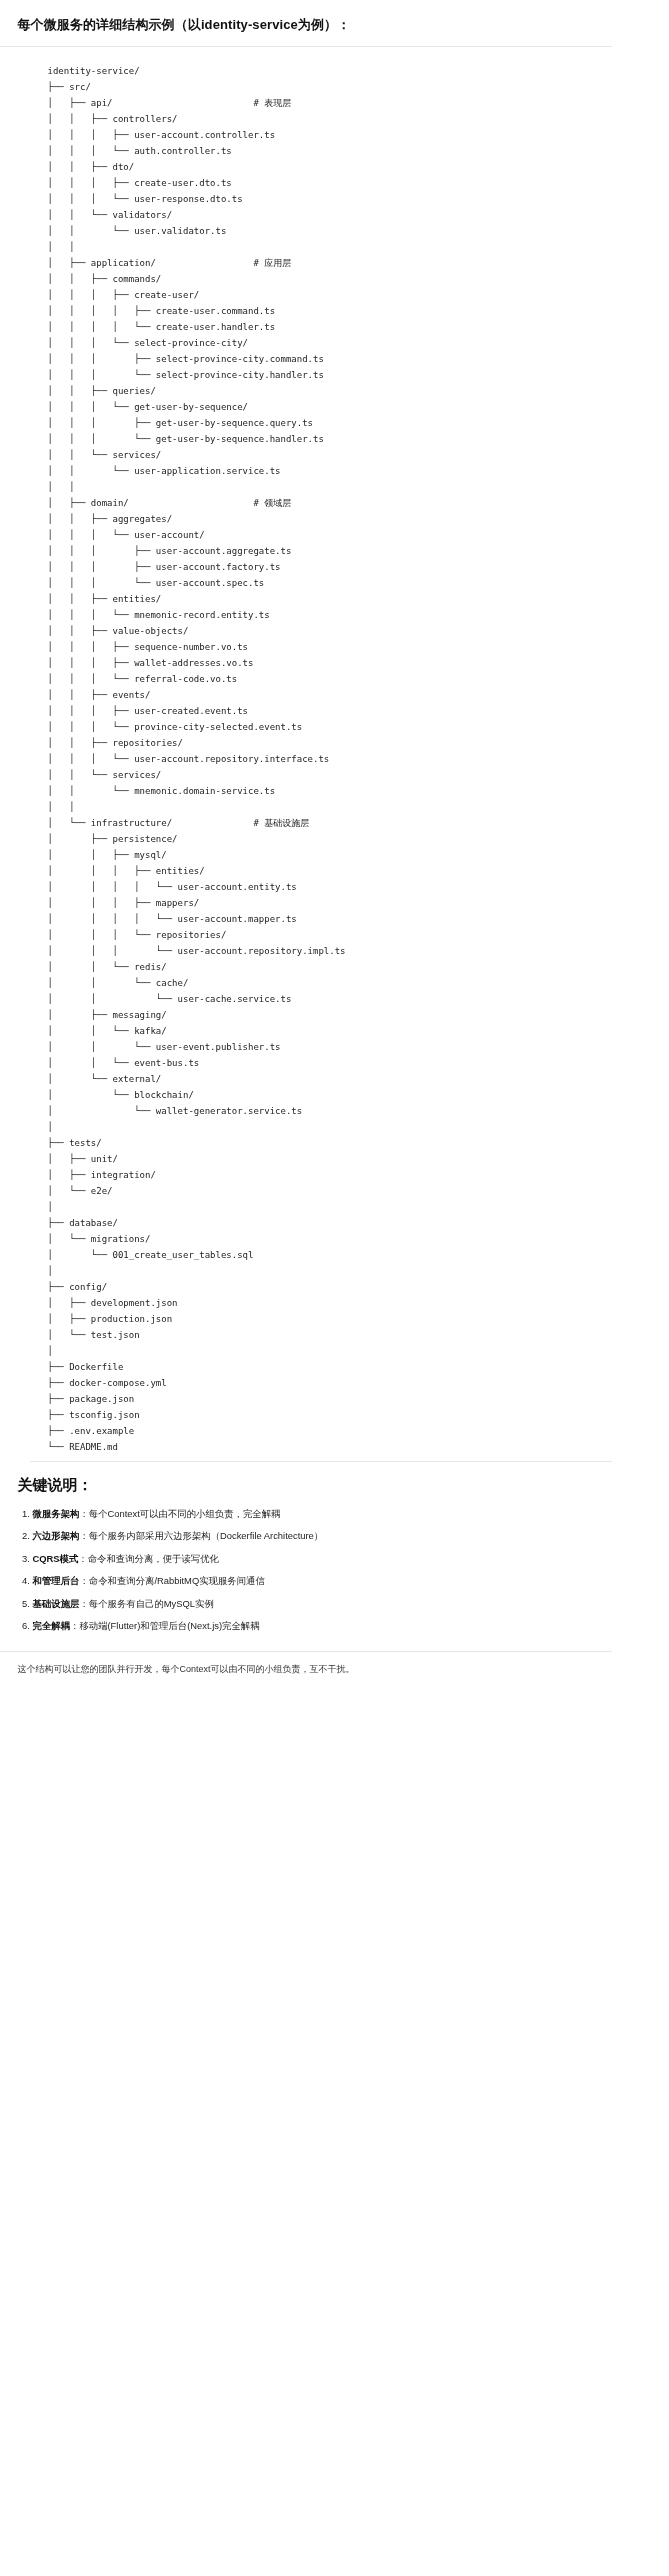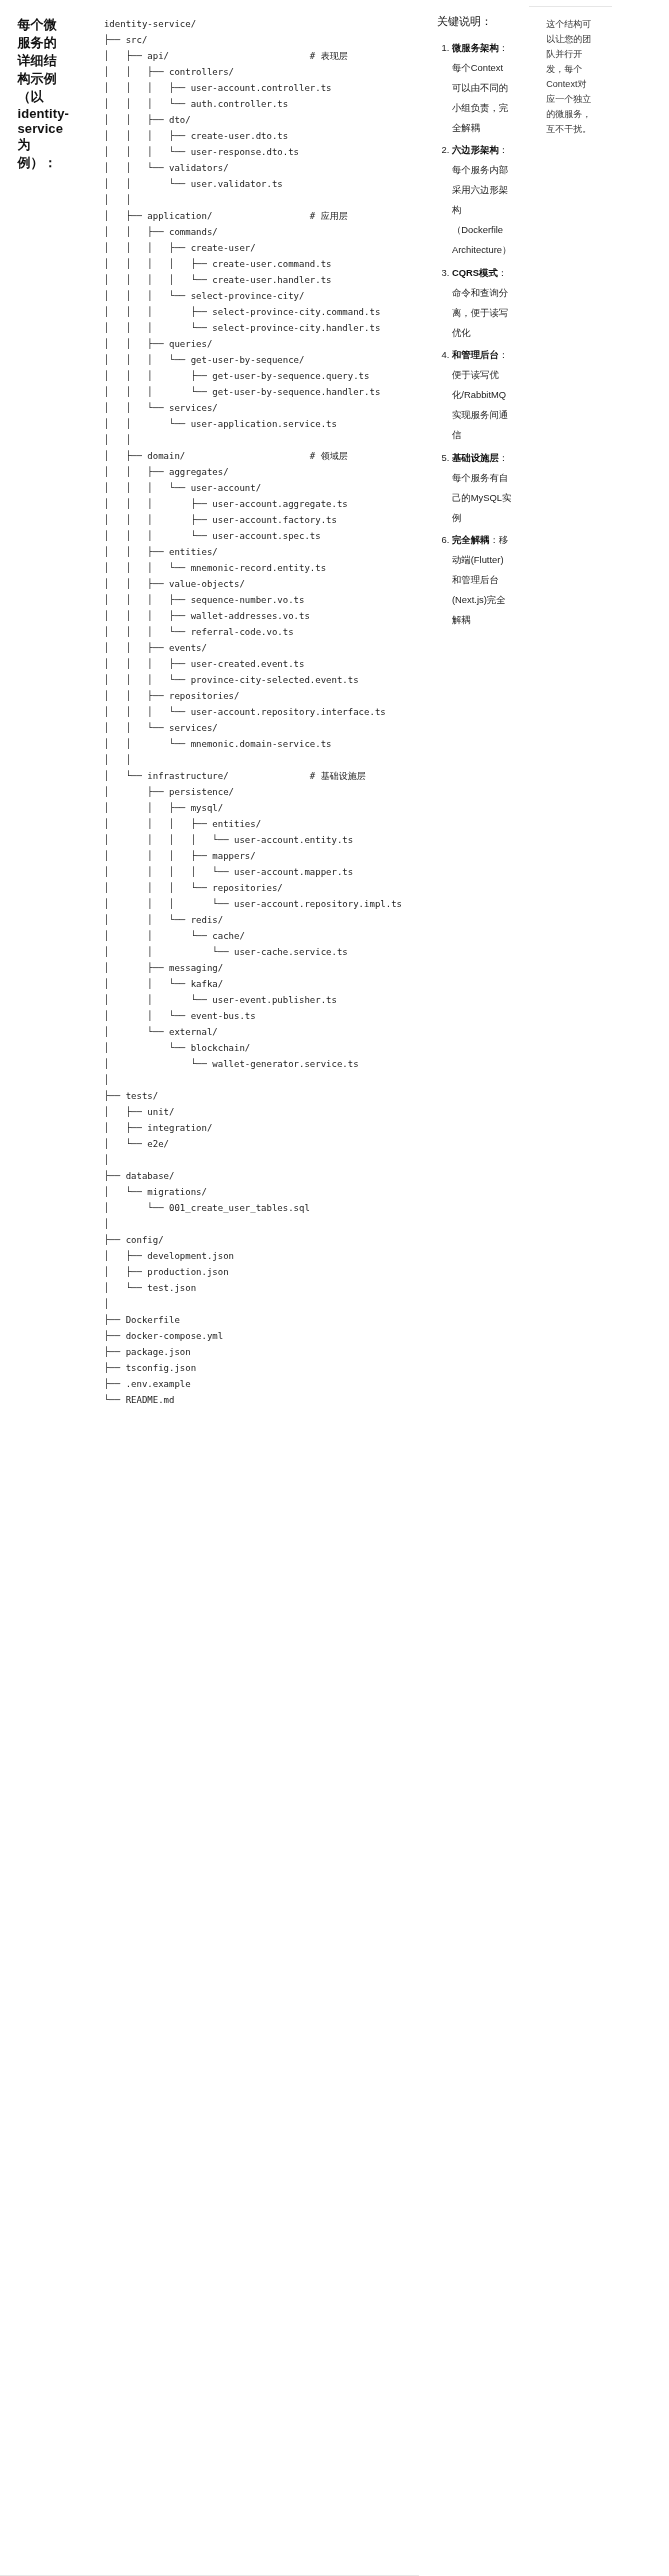--- a/index.html
+++ b/index.html
@@ -11,51 +11,51 @@
     width: 669px;
     font-family: "Liberation Sans", sans-serif;
     color: #1a1a1a;
   }
   .page {
     width: 612px;
     min-height: 2576px;
     box-sizing: border-box;
     background: #ffffff;
     display: flex;
-    flex-direction: row;
-    justify-content: space-between;
+    flex-direction: column;
   }
   .title-bar {
     padding: 16.3px 17.5px 11.3px 17.5px;
     font-size: 13px;
     font-weight: bold;
     letter-spacing: 0.1px;
     color: #111111;
     border-bottom: 0.6px solid #e6e6e6;
   }
   .tree-wrap {
     padding: 16.3px 17.5px 6.3px 17.5px;
     border-bottom: 0.6px solid #e6e6e6;
     flex: 0 0 auto;
+    margin-left: 30px;
   }
   pre.tree {
     margin: 0;
     font-family: "DejaVu Sans Mono", "Liberation Mono", monospace;
     font-size: 9px;
     line-height: 16px;
     color: #222222;
     white-space: pre;
     letter-spacing: 0px;
   }
   .notes {
     padding: 13.8px 17.5px 6.3px 17.5px;
   }
   .notes-title {
-    font-size: 11px;
-    font-weight: normal;
+    font-size: 15px;
+    font-weight: bold;
     color: #111111;
     margin: 0 0 8.8px 0;
   }
   ol.notes-list {
     margin: 0;
     padding: 0 0 0 15px;
     list-style: decimal;
     font-size: 9.4px;
     line-height: 20px;
     color: #222222;
@@ -172,22 +172,22 @@
 ├── .env.example
 └── README.md</pre>
   </div>
 
   <div class="notes">
     <div class="notes-title">关键说明：</div>
     <ol class="notes-list">
       <li><span class="k">微服务架构</span><span>：每个Context可以由不同的小组负责，完全解耦</span></li>
       <li><span class="k">六边形架构</span><span>：每个服务内部采用六边形架构（Dockerfile Architecture）</span></li>
       <li><span class="k">CQRS模式</span><span>：命令和查询分离，便于读写优化</span></li>
-      <li><span class="k">和管理后台</span><span>：便于读写优化/RabbitMQ实现服务间通信</span></li>
+      <li><span class="k">和管理后台</span><span>：命令和查询分离/RabbitMQ实现服务间通信</span></li>
       <li><span class="k">基础设施层</span><span>：每个服务有自己的MySQL实例</span></li>
       <li><span class="k">完全解耦</span><span>：移动端(Flutter)和管理后台(Next.js)完全解耦</span></li>
     </ol>
   </div>
 
-  <div class="footer">这个结构可以让您的团队并行开发，每个Context对应一个独立的微服务，互不干扰。</div>
+  <div class="footer">这个结构可以让您的团队并行开发，每个Context可以由不同的小组负责，互不干扰。</div>
 
 </div>
 
 
 </body></html>

